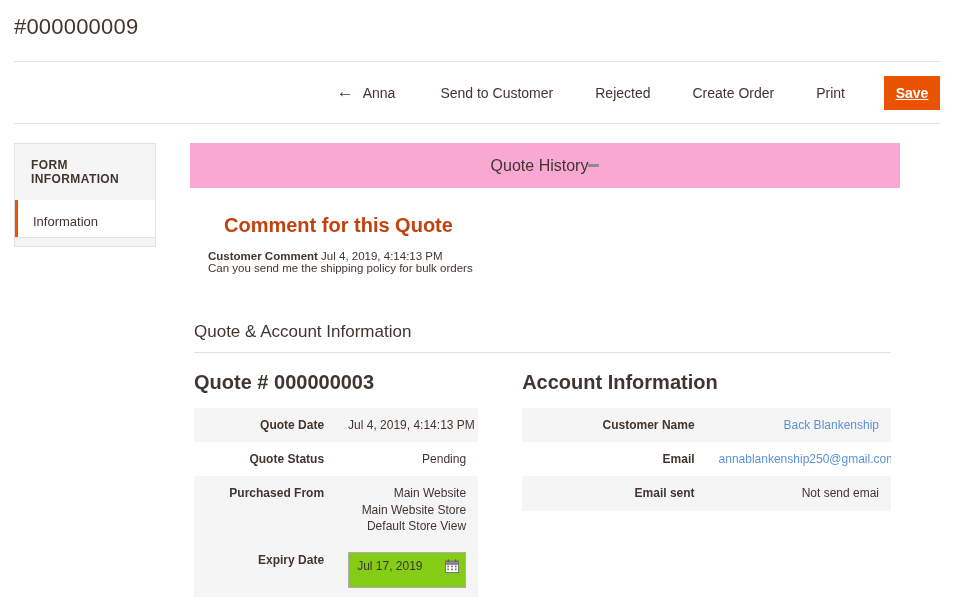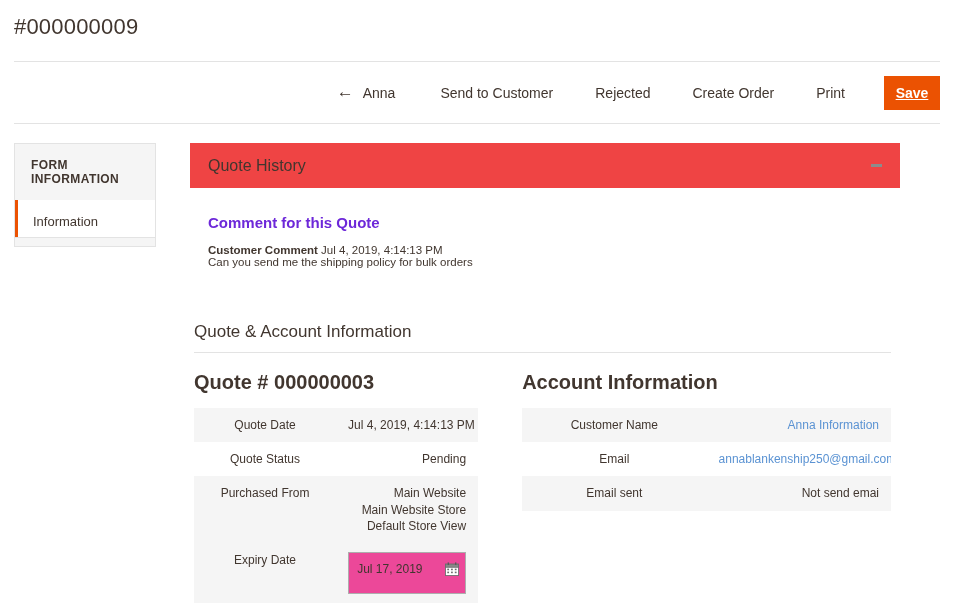--- a/index.html
+++ b/index.html
@@ -133,49 +133,49 @@
   }
 
   
   .main {
     position: absolute;
     left: 190px;
     top: 143px;
     width: 710px;
   }
   .panel-header {
-    background: #ef4444;
+    background: #f9a8d4;
     height: 45px;
     display: flex;
     align-items: center;
-    justify-content: space-between;
+    justify-content: center;
     padding: 0 18px 0 18px;
     cursor: pointer;
   }
   .panel-header-title {
     font-size: 16px;
     color: #41362f;
     font-weight: 400;
   }
   .collapse-icon {
     width: 11px;
     height: 3px;
     background: #8c8c8c;
     display: inline-block;
   }
 
   .panel-body {
     background: #ffffff;
     padding: 26px 0 0 18px;
   }
   .section-subtitle {
-    font-size: 15px;
-    font-weight: bold;
-    color: #6d28d9;
-    margin: 0 0 13px 0;
+    font-size: 20px;
+    font-weight: bold;
+    color: #c2410c;
+    margin: 0 0 13px 16px;
   }
   .comment-meta {
     font-size: 11.5px;
     color: #41362f;
   }
   .comment-meta b { font-weight: bold; }
   .comment-text {
     font-size: 11.5px;
     color: #41362f;
   }
@@ -214,42 +214,43 @@
   }
   table.info tr.alt { background: #f5f5f5; }
   table.info td {
     font-size: 12px;
     color: #41362f;
     padding: 9px 12px;
     vertical-align: top;
     line-height: 1.35;
   }
   table.info td.label {
-    text-align: center;
+    text-align: right;
     white-space: nowrap;
+    font-weight: bold;
   }
   table.info td.value {
     text-align: right;
     white-space: nowrap;
     overflow: hidden;
   }
   table.info td.value .ml { display: block; }
   a.link {
     color: #5b93d3;
     text-decoration: none;
     cursor: pointer;
   }
   .date-field {
     display: inline-flex;
     align-items: center;
     justify-content: space-between;
     width: 118px;
-    height: 42px;
+    height: 36px;
     border: 1px solid #adadad;
-    background: #ec4899;
+    background: #84cc16;
     padding: 0 6px 8px 8px;
     box-sizing: border-box;
   }
   .date-field input {
     border: none;
     outline: none;
     font-size: 12px;
     color: #41362f;
     font-family: "Liberation Sans", sans-serif;
     width: 80px;
@@ -356,21 +357,21 @@
         </table>
       </div>
 
       <div class="qa-col-right">
         <div class="col-heading">Account Information</div>
         <table class="info">
           <tbody>
             <tr class="alt">
               <td class="label">Customer Name</td>
               <td class="value">
-                <a class="link">Anna Information</a>
+                <a class="link">Back Blankenship</a>
               </td>
             </tr>
             <tr>
               <td class="label">Email</td>
               <td class="value">
                 <a class="link">annablankenship250@gmail.com</a>
               </td>
             </tr>
             <tr class="alt">
               <td class="label">Email sent</td>

